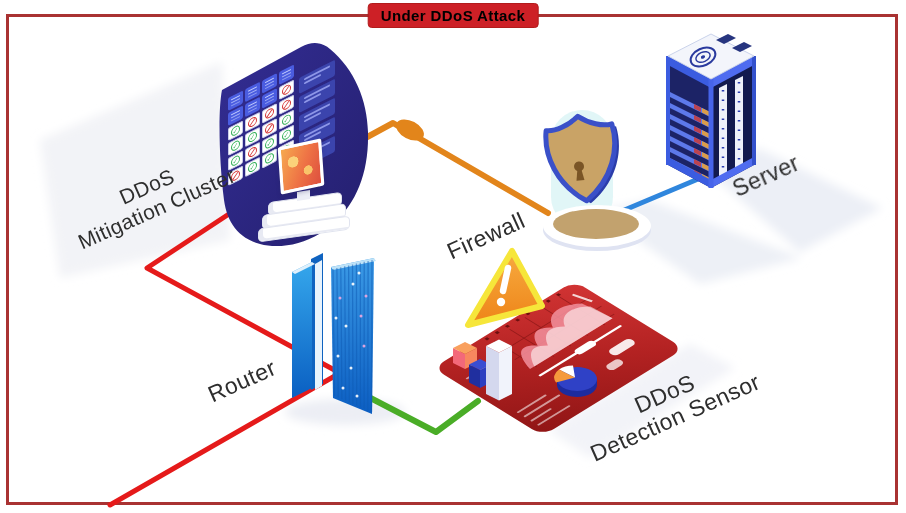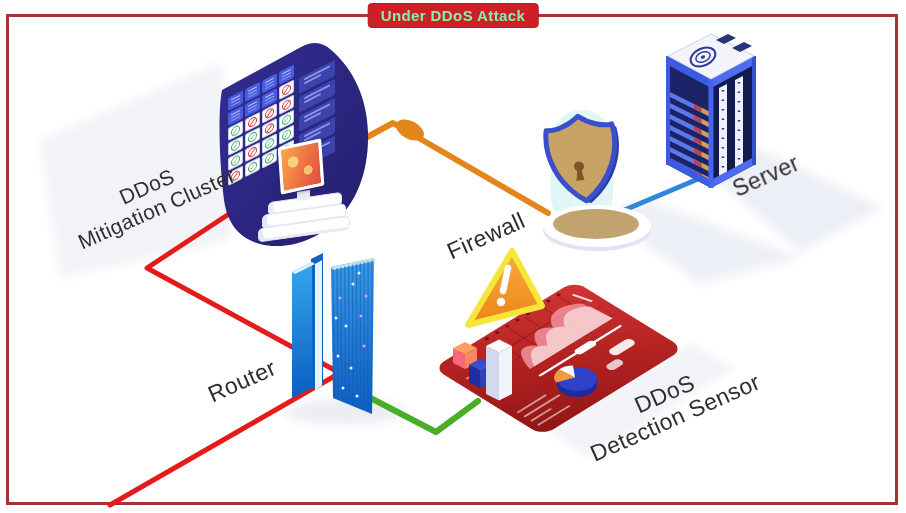--- a/index.html
+++ b/index.html
@@ -1,21 +1,21 @@
 <!DOCTYPE html>
 <html><head>
 <meta charset="utf-8">
 <style>
   *{margin:0;padding:0;box-sizing:border-box}
   html,body{background:#fff}
   body{font-family:"Liberation Sans",sans-serif}
   .stage{position:relative;width:906px;height:513px;background:#fff;overflow:hidden}
   .frame{position:absolute;left:6px;top:14px;width:892px;height:491px;border:3px solid #a93232}
   svg.scene{position:absolute;left:0;top:0;display:block}
-  .badge{position:absolute;left:50%;top:3px;transform:translateX(-50%);background:#cd2026;color:#86efac;
+  .badge{position:absolute;left:50%;top:3px;transform:translateX(-50%);background:#cd2026;color:#000000;
          font-size:15px;font-weight:bold;letter-spacing:.4px;padding:3px 12px;border-radius:4px;border:1px solid #b21c1c;white-space:nowrap}
   .node-label{position:absolute;display:flex;flex-direction:column;align-items:center;color:#2e2e2e;
          font-size:23px;line-height:1.15;letter-spacing:.4px;white-space:nowrap;
          transform:translate(-50%,-50%) rotate(-24deg)}
   .node-label.small{font-size:21px}
   
   .tile-grid{position:absolute;left:228px;top:98px;display:grid;grid-template-columns:repeat(4,15px);gap:2px;
          transform:skewY(-27deg);transform-origin:0 0}
   .tile{height:13px;border-radius:2px;display:flex;align-items:center;justify-content:center;font-family:"DejaVu Sans",sans-serif}
   .tile.text{background:#4a5ce0;position:relative}

